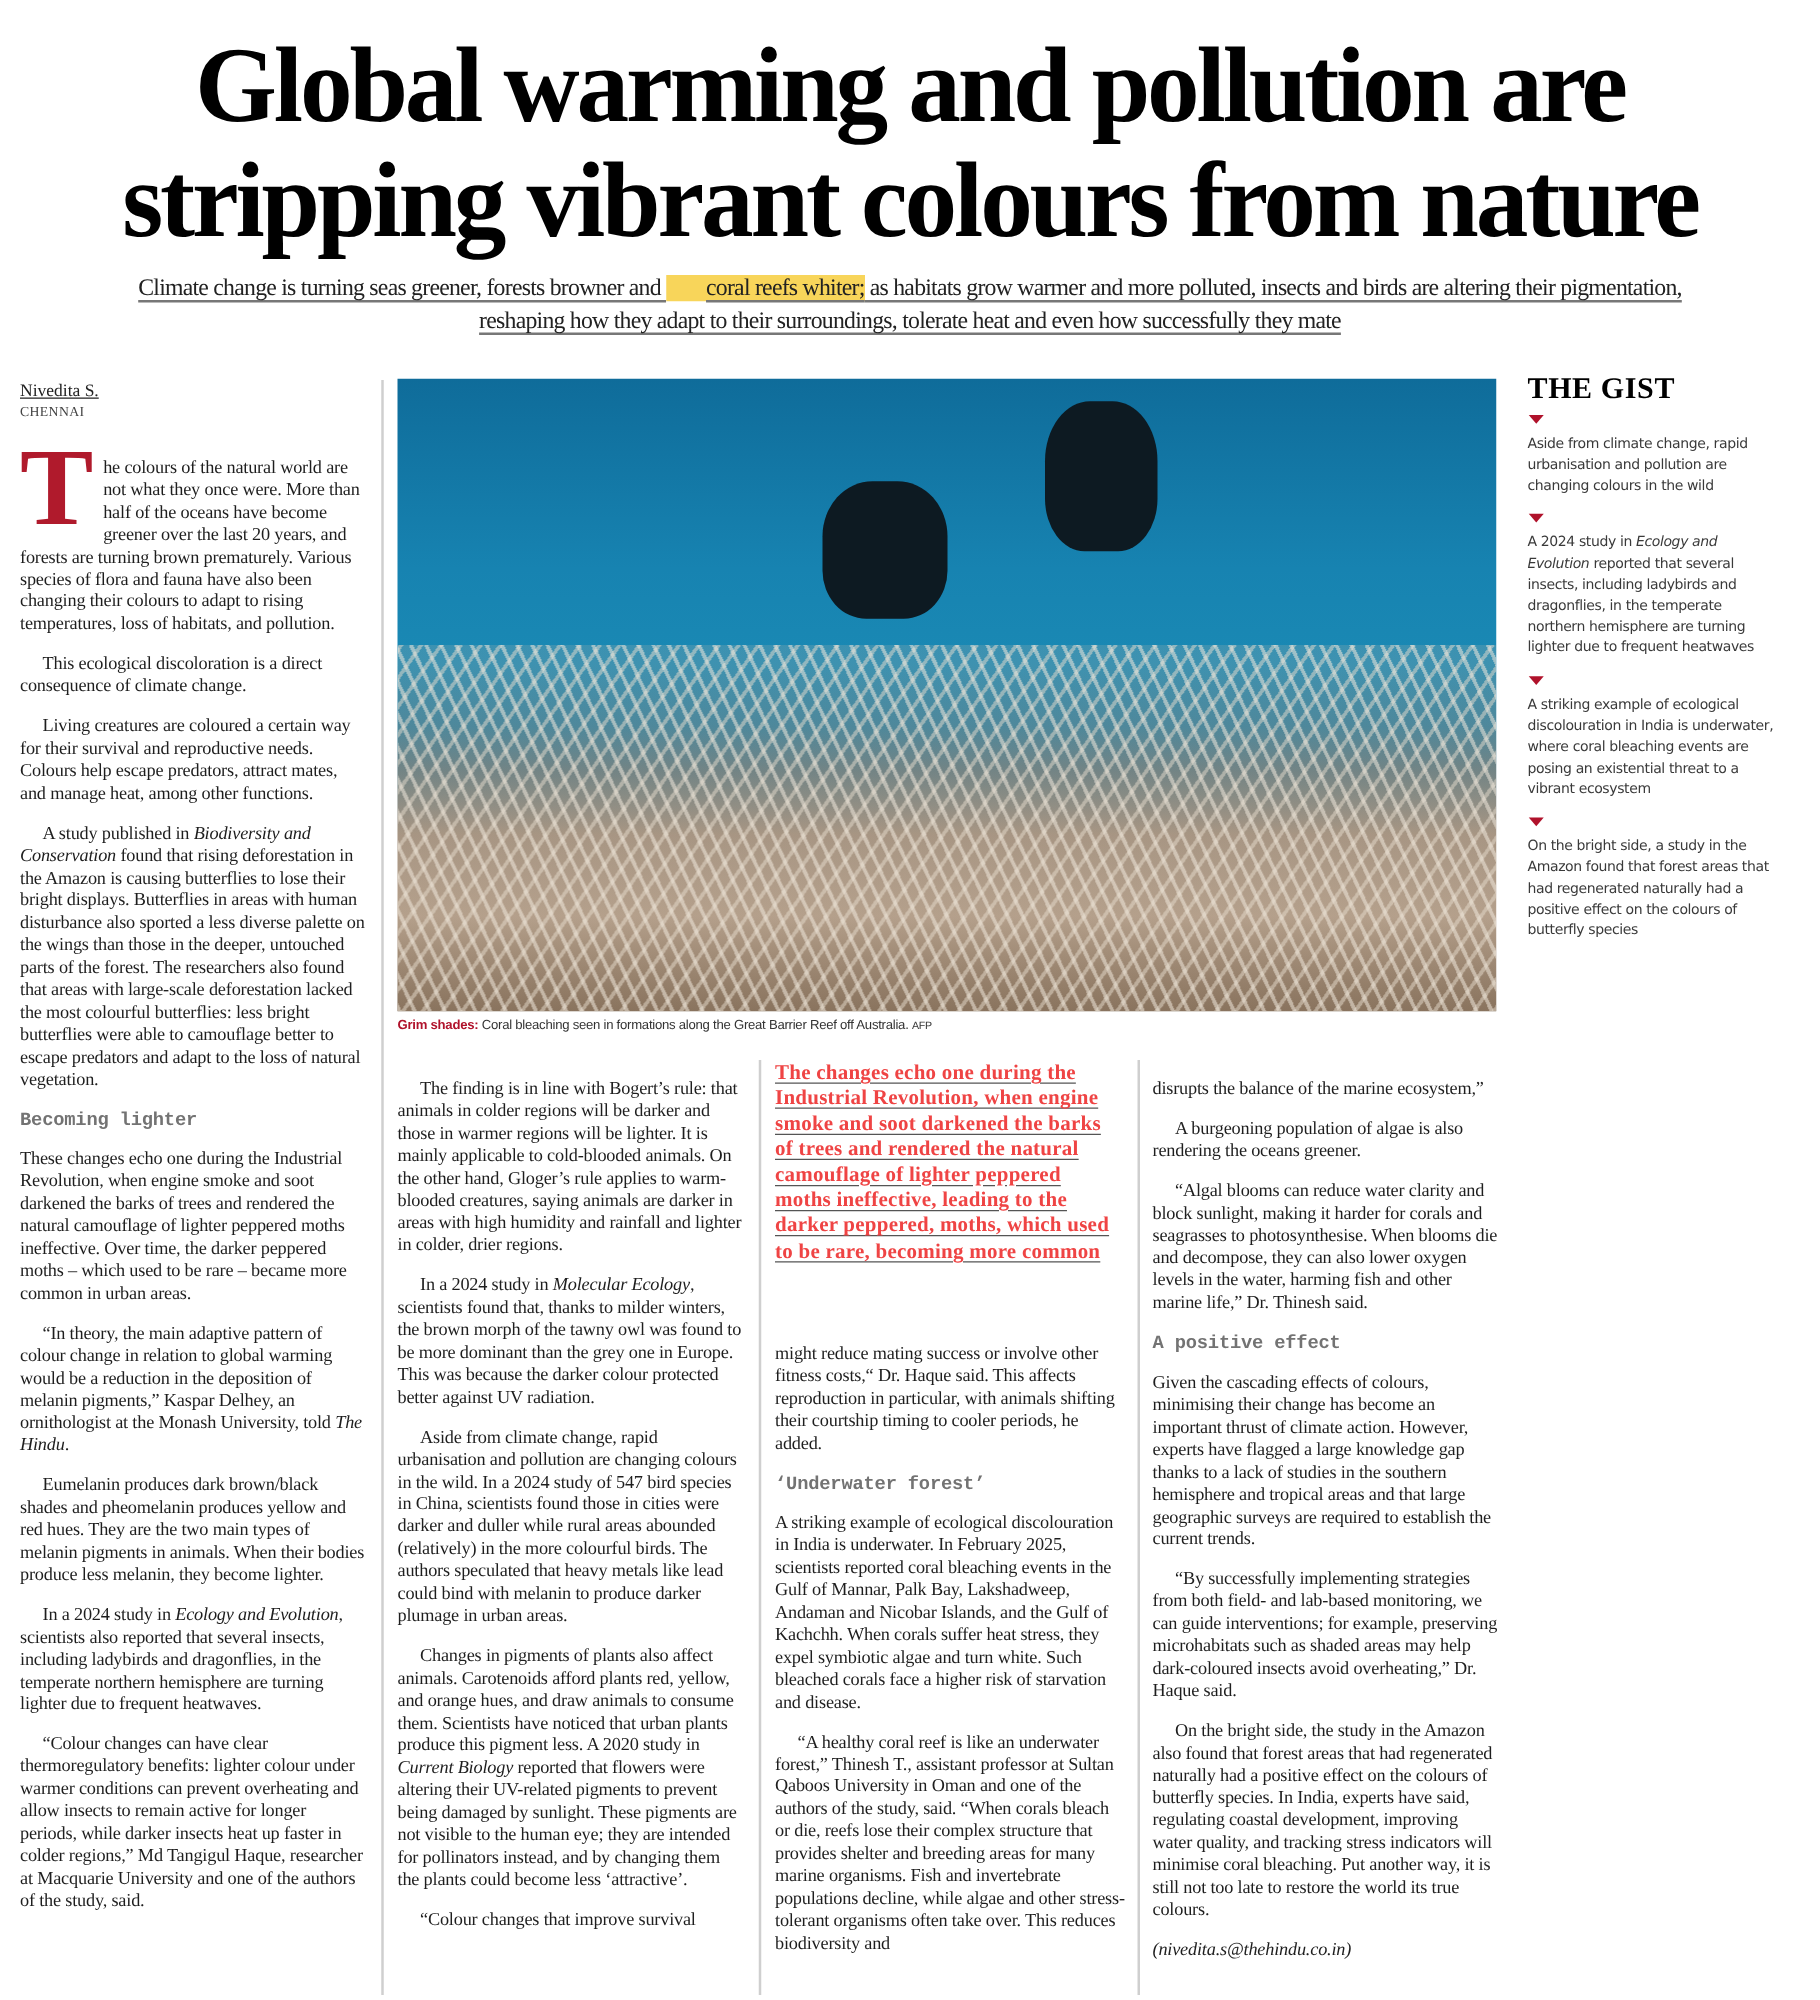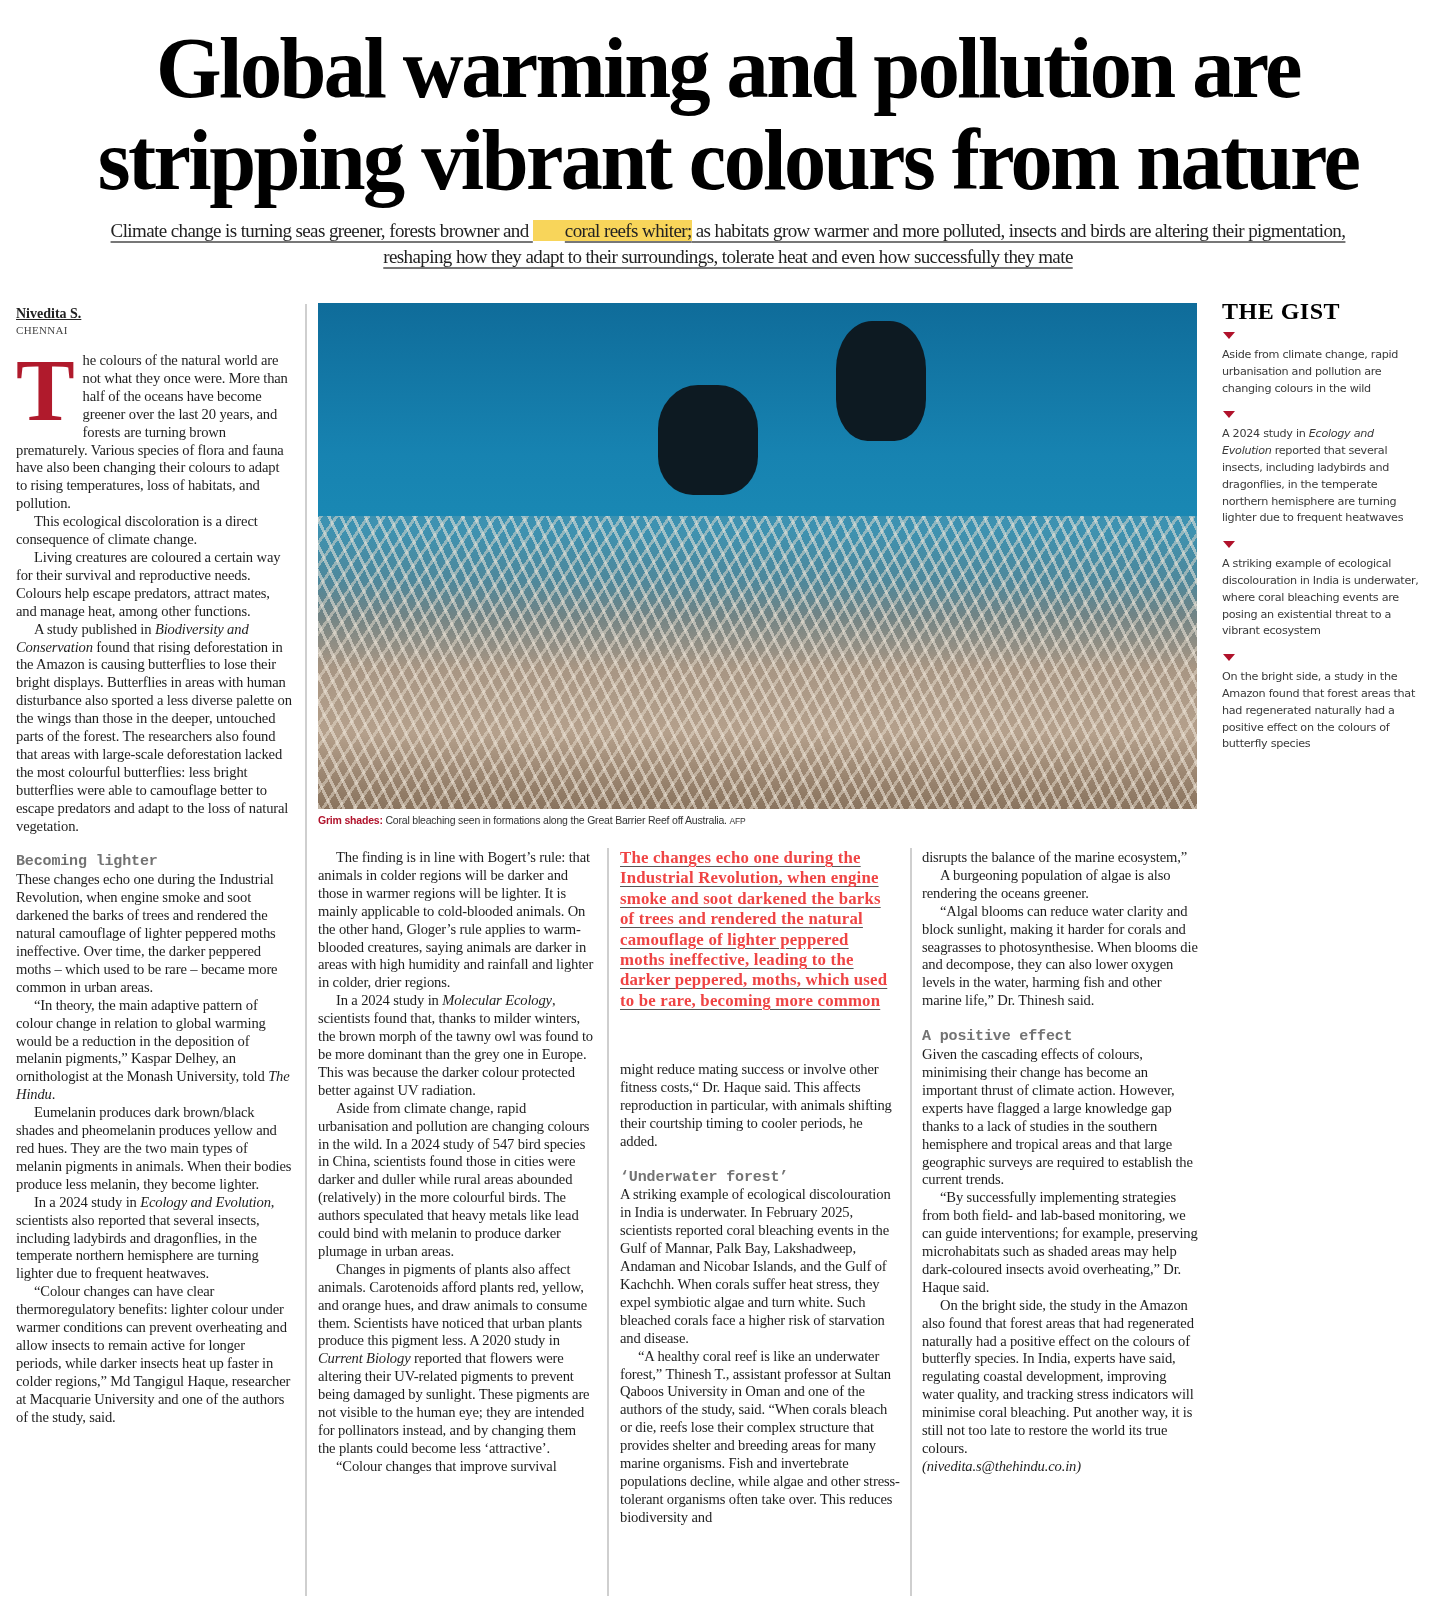--- a/index.html
+++ b/index.html
@@ -14,25 +14,25 @@
   }
   .standfirst {
     position: absolute; left: 14px; top: 218px; width: 1428px; text-align: center;
     font-family: "Liberation Serif", serif; font-size: 19px; line-height: 26px; color: #222;
     letter-spacing: -0.6px;
   }
   .standfirst .line { text-decoration: underline; text-decoration-color: #777; text-underline-offset: 4px; text-decoration-thickness: 2px; }
   .standfirst .hl { background: #f8d55a; padding-left: 32px; }
 
   .byline { position: absolute; left: 16px; top: 306px; }
-  .byline .name { font-weight: bold; font-size: 14px; text-decoration: underline; color: #222; }
+  .byline .name { font-weight: normal; font-size: 14px; text-decoration: underline; color: #222; }
   .byline .place { font-size: 11px; color: #444; margin-top: 2px; letter-spacing: 0.3px; }
 
   .col { position: absolute; font-size: 14.6px; line-height: 17.9px; color: #1e1e1e; letter-spacing: -0.15px; }
-  .col p { text-indent: 18px; }
+  .col p { text-indent: 18px; margin-top: 14px; }
   .col p.noind { text-indent: 0; }
   .col i { font-style: italic; }
   .sub { color: #737373; font-weight: bold; font-size: 15px; margin-top: 18px; text-indent: 0 !important; font-family: Liberation Mono, monospace; }
 
   .dropcap {
     float: left; font-family: "Liberation Serif", serif; font-weight: bold; color: #b01a2c;
     font-size: 88px; line-height: 66px; margin: 6px 8px 0 0; height: 70px;
   }
 
   .rule-v { position: absolute; width: 2px; background: #cfcfcf; }

